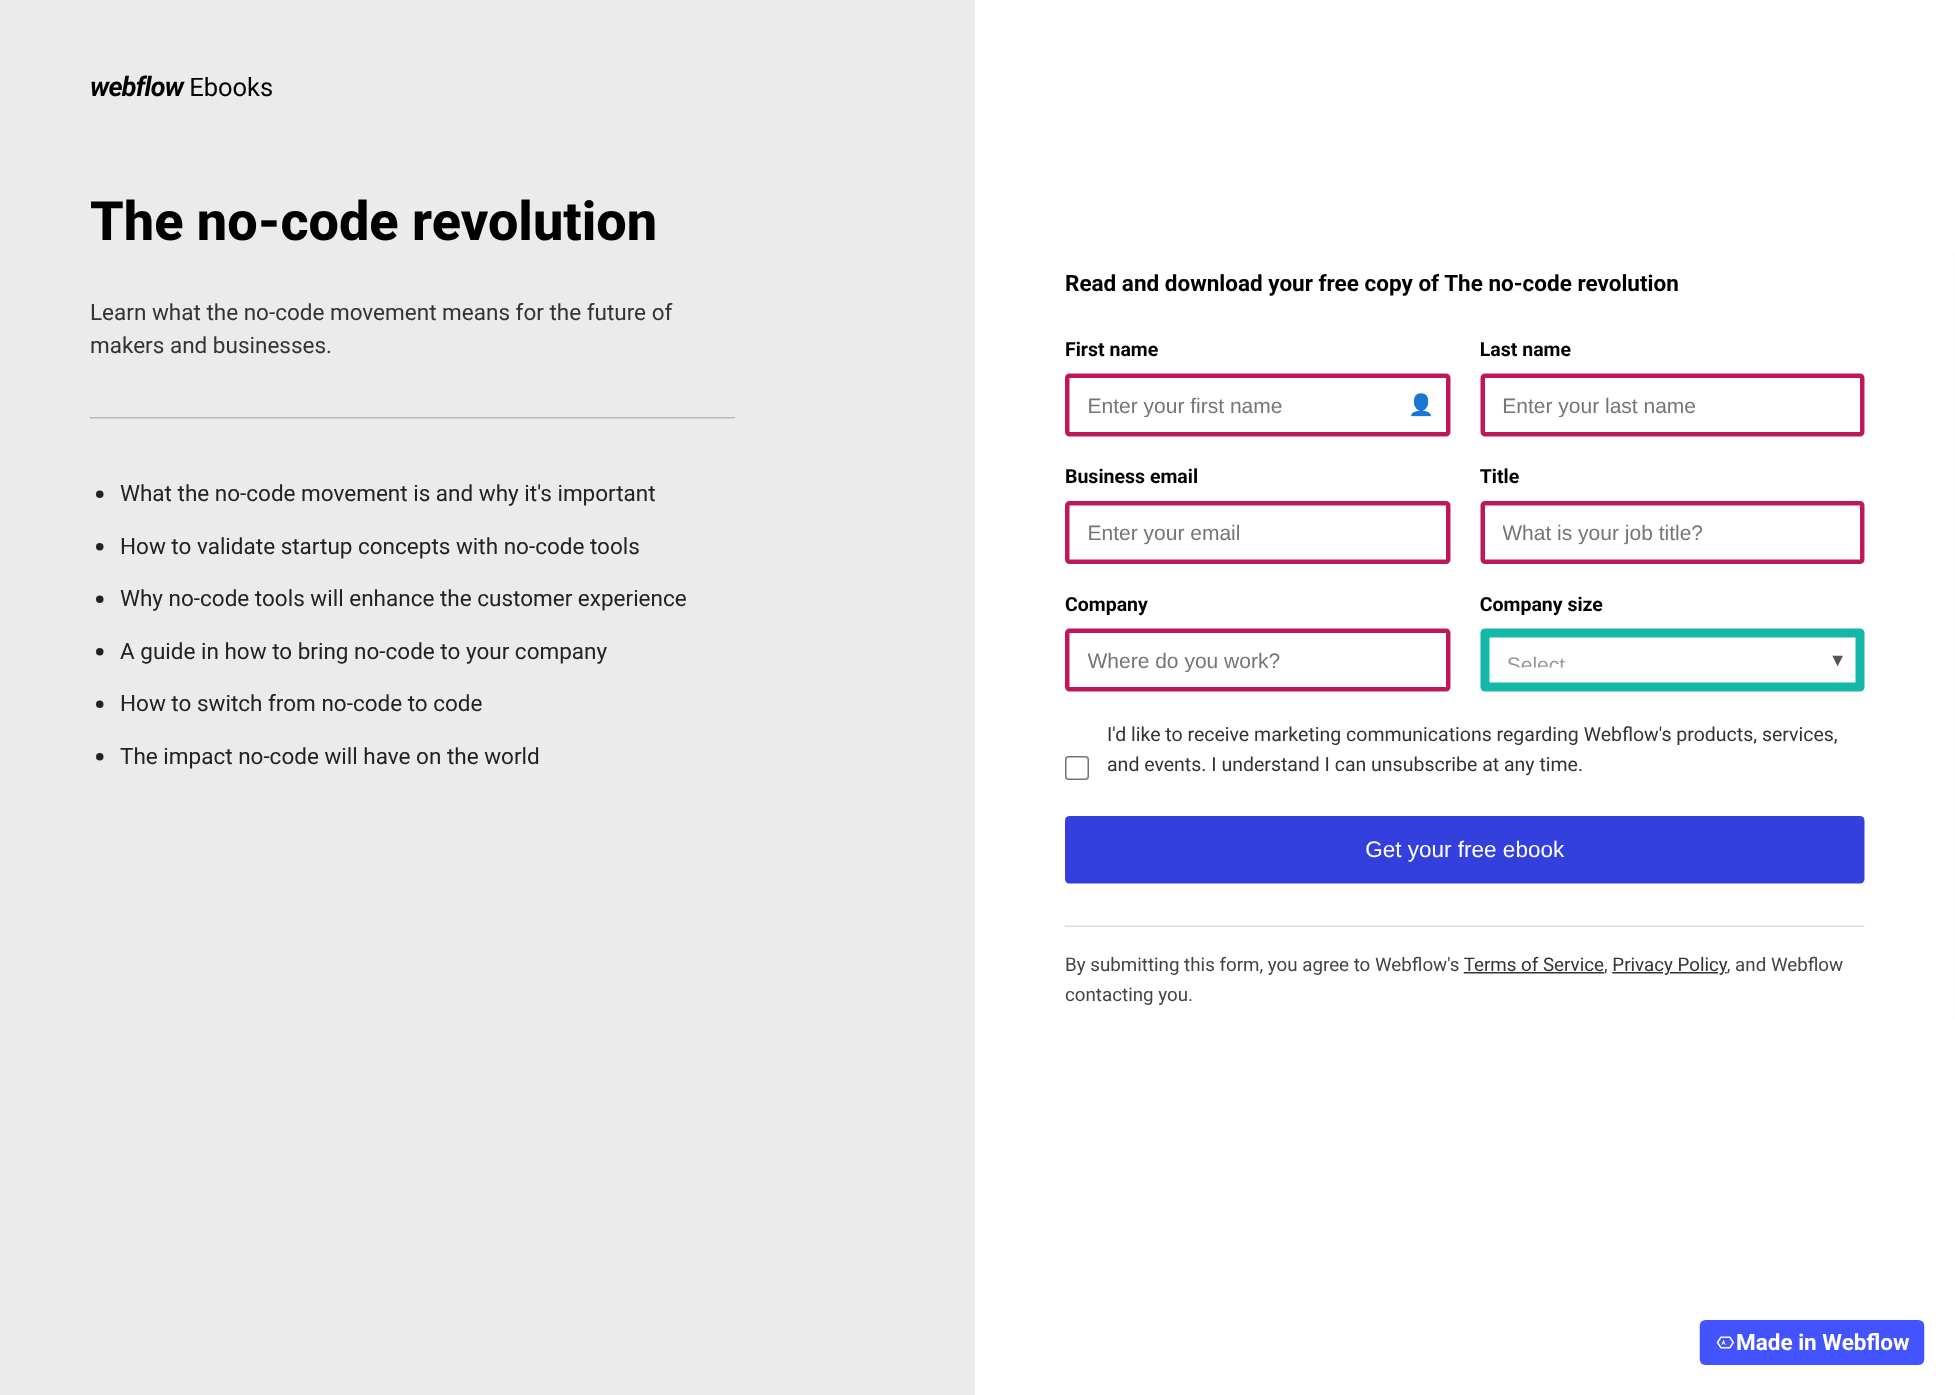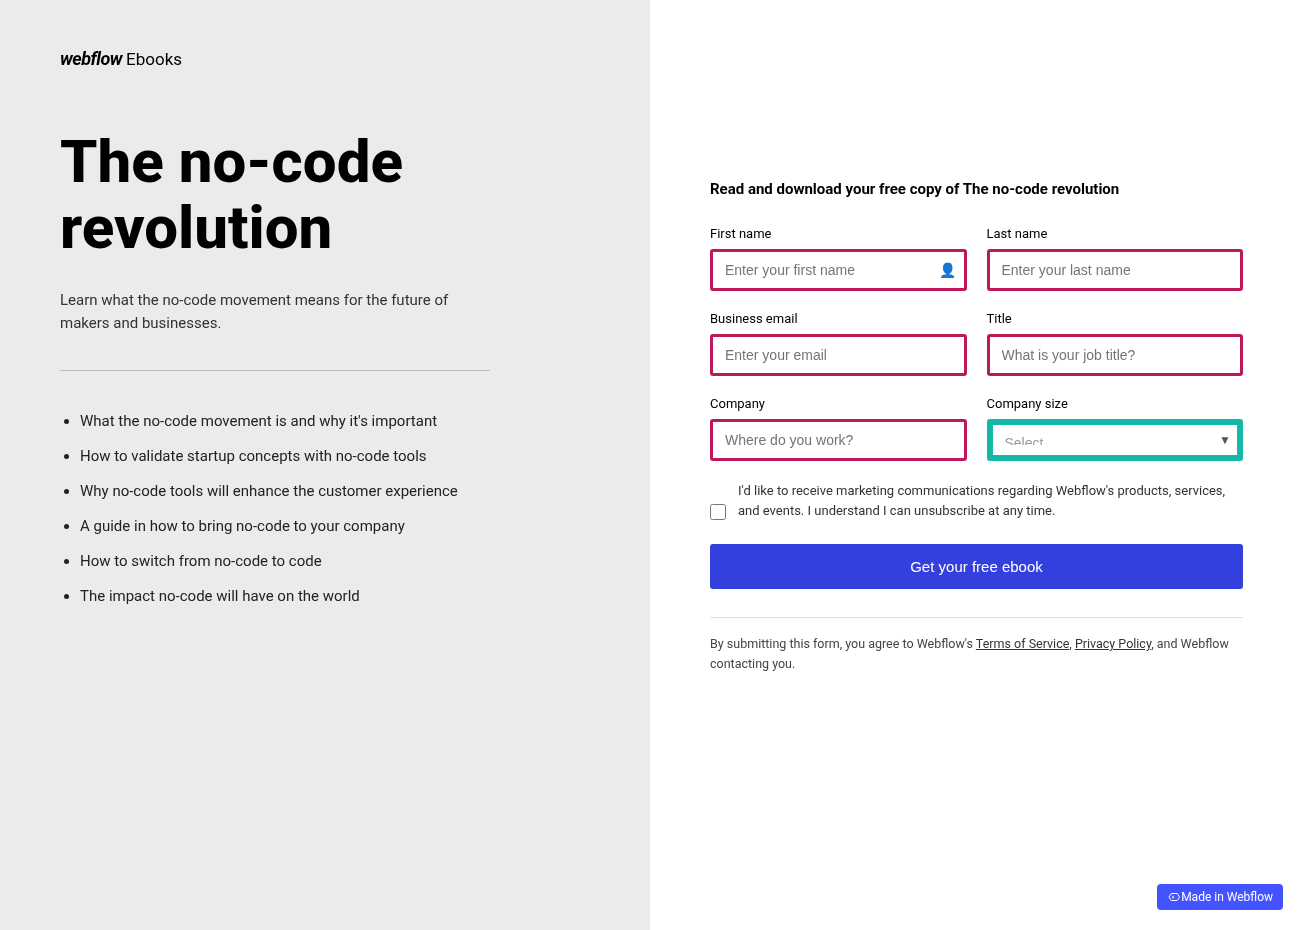--- a/index.html
+++ b/index.html
@@ -49,21 +49,21 @@
 
     .logo-sub {
       font-style: normal;
       font-weight: 400;
       font-size: 17px;
       color: #000;
       margin-left: 4px;
     }
 
     .main-title {
-      font-size: 60px;
+      font-size: 36px;
       font-weight: 800;
       line-height: 1.1;
       color: #000;
       margin-bottom: 28px;
     }
 
     .subtitle {
       font-size: 15px;
       color: #333;
       line-height: 1.5;
@@ -119,21 +119,21 @@
     }
 
     .form-field {
       flex: 1;
       display: flex;
       flex-direction: column;
     }
 
     .field-label {
       font-size: 13px;
-      font-weight: 400;
+      font-weight: 700;
       color: #000;
       margin-bottom: 8px;
     }
 
     .field-input {
       border: 3px solid #be185d;
       border-radius: 3px;
       padding: 10px 12px;
       font-size: 14px;
       color: #999;
@@ -246,22 +246,22 @@
       position: fixed;
       bottom: 20px;
       right: 20px;
       display: flex;
       align-items: center;
       gap: 0;
       background: #4353ff;
       color: #fff;
       padding: 6px 10px;
       border-radius: 4px;
-      font-size: 12px;
-      font-weight: 400;
+      font-size: 15px;
+      font-weight: 700;
     }
 
     .wf-badge-icon {
       width: 14px;
       height: 14px;
       fill: #fff;
     }
   </style>
 </head>
 <body>

